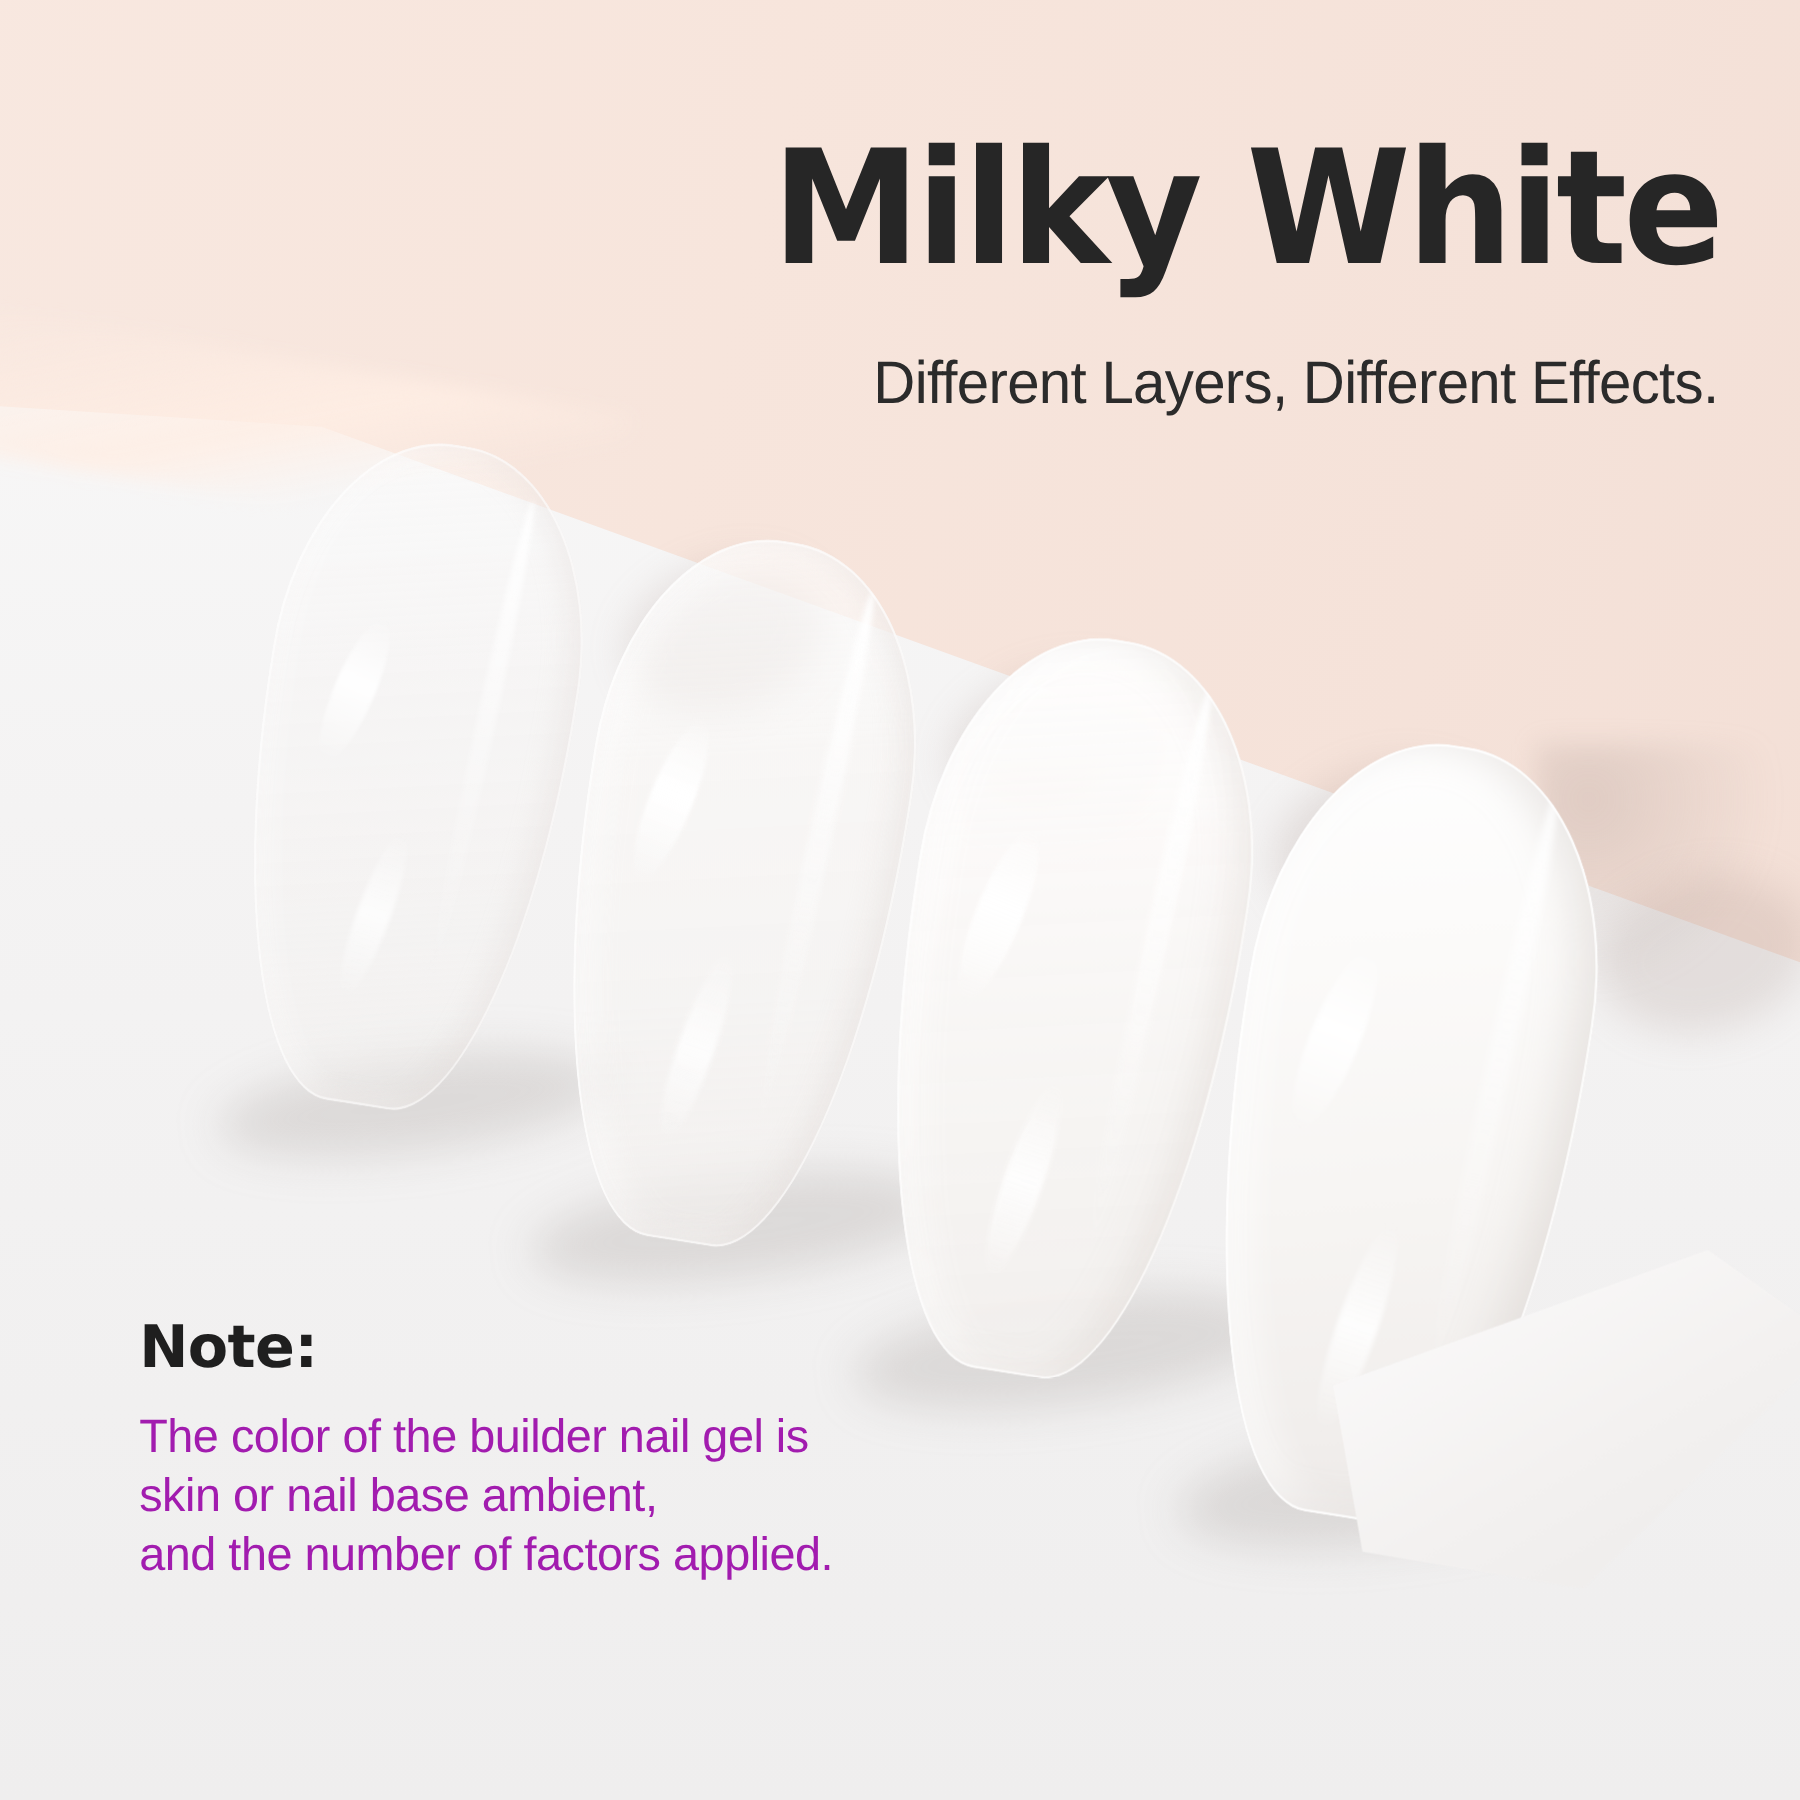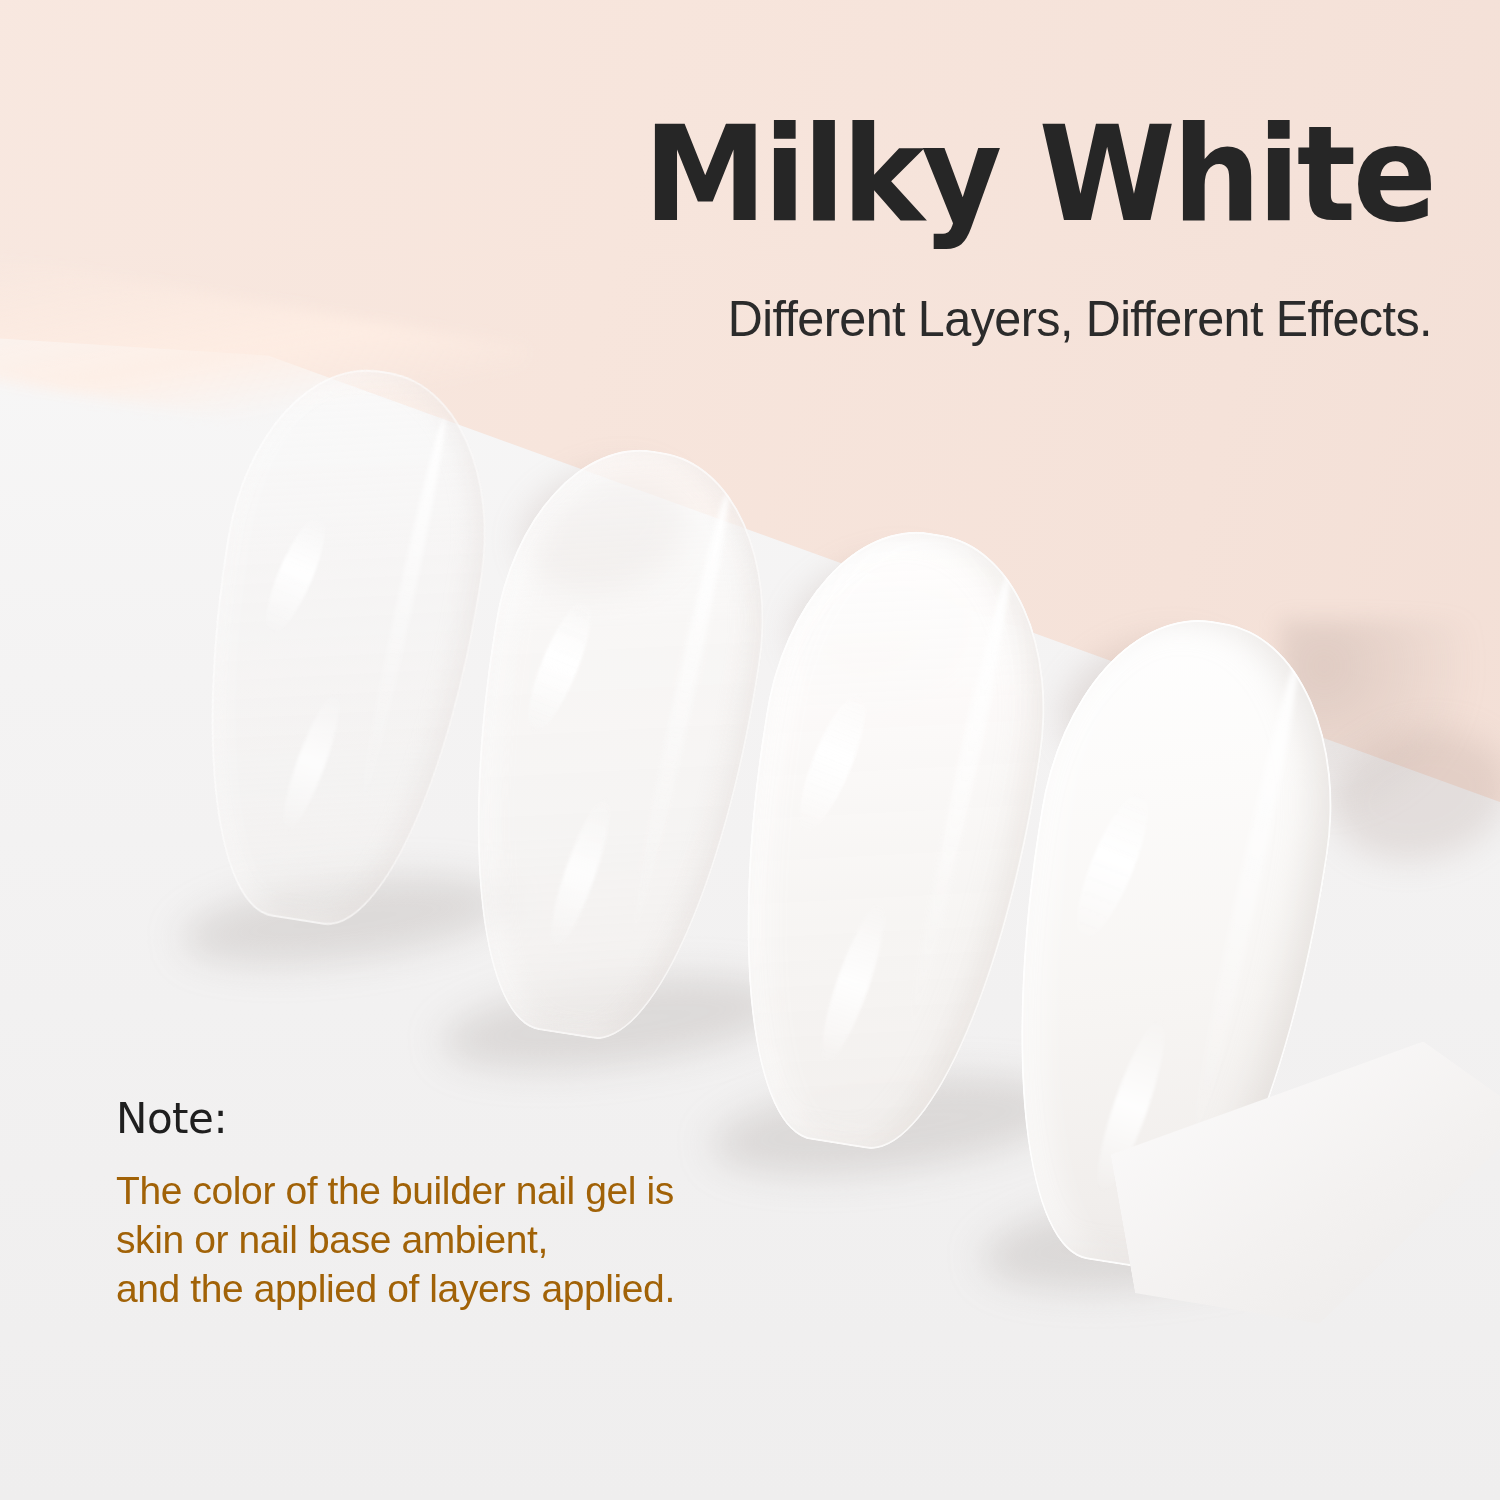--- a/index.html
+++ b/index.html
@@ -98,34 +98,34 @@
     color:#2B2B2B;
     text-align:right;
     white-space:nowrap;
     transform:scaleX(.97);
     transform-origin:right center;
   }
 
   .note-block { position:absolute; left:116px; top:1098px; }
   .note-head {
     font-family:"DejaVu Sans", sans-serif;
-    font-weight:400;
-    font-size:42px;
+    font-weight:700;
+    font-size:49px;
     letter-spacing:-0.5px;
     color:#1F1F1F;
     line-height:1.0;
   }
   .note-body {
     margin-top:26px;
     font-family:"Liberation Sans", sans-serif;
     font-weight:400;
     font-size:39px;
     line-height:49px;
     letter-spacing:-0.4px;
-    color:#a16207;
+    color:#a21caf;
   }
   .note-body .ln { display:block; white-space:nowrap; }
 </style>
 </head>
 <body>
 
 <div id="stage">
 
   <div class="surface-white"></div>
   <div class="pink-card"></div>
@@ -224,17 +224,17 @@
   </div>
 
   <div class="title">Milky White</div>
   <div class="subtitle">Different Layers, Different Effects.</div>
 
   <div class="note-block">
     <div class="note-head">Note:</div>
     <div class="note-body">
       <span class="ln">The color of the builder nail gel is</span>
       <span class="ln">skin or nail base ambient,</span>
-      <span class="ln">and the applied of layers applied.</span>
+      <span class="ln">and the number of factors applied.</span>
     </div>
   </div>
 
 </div>
 
 </body></html>

